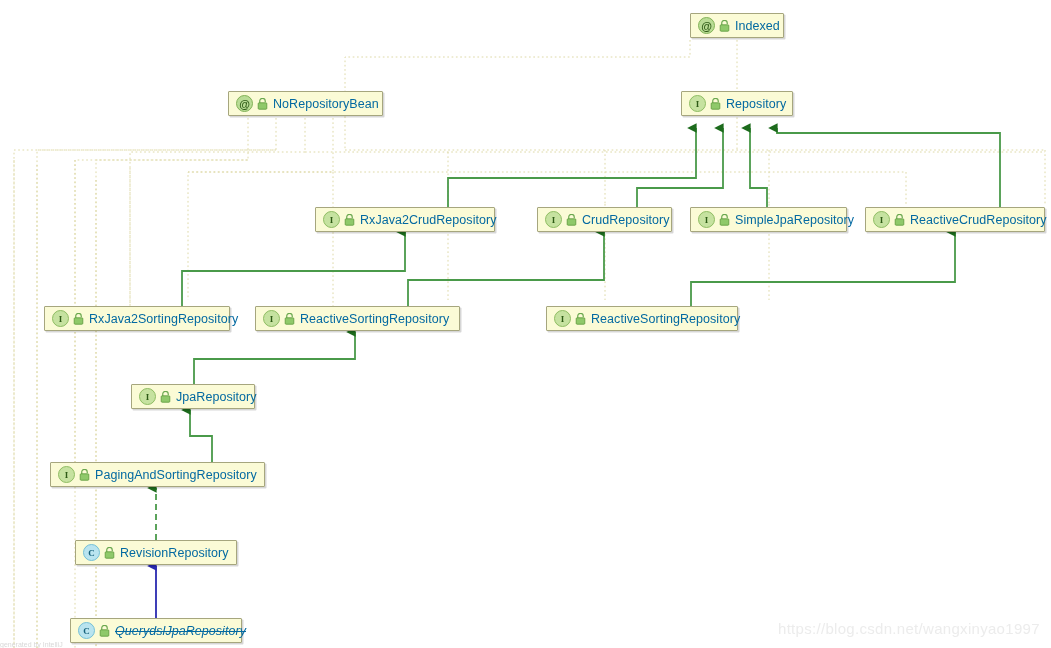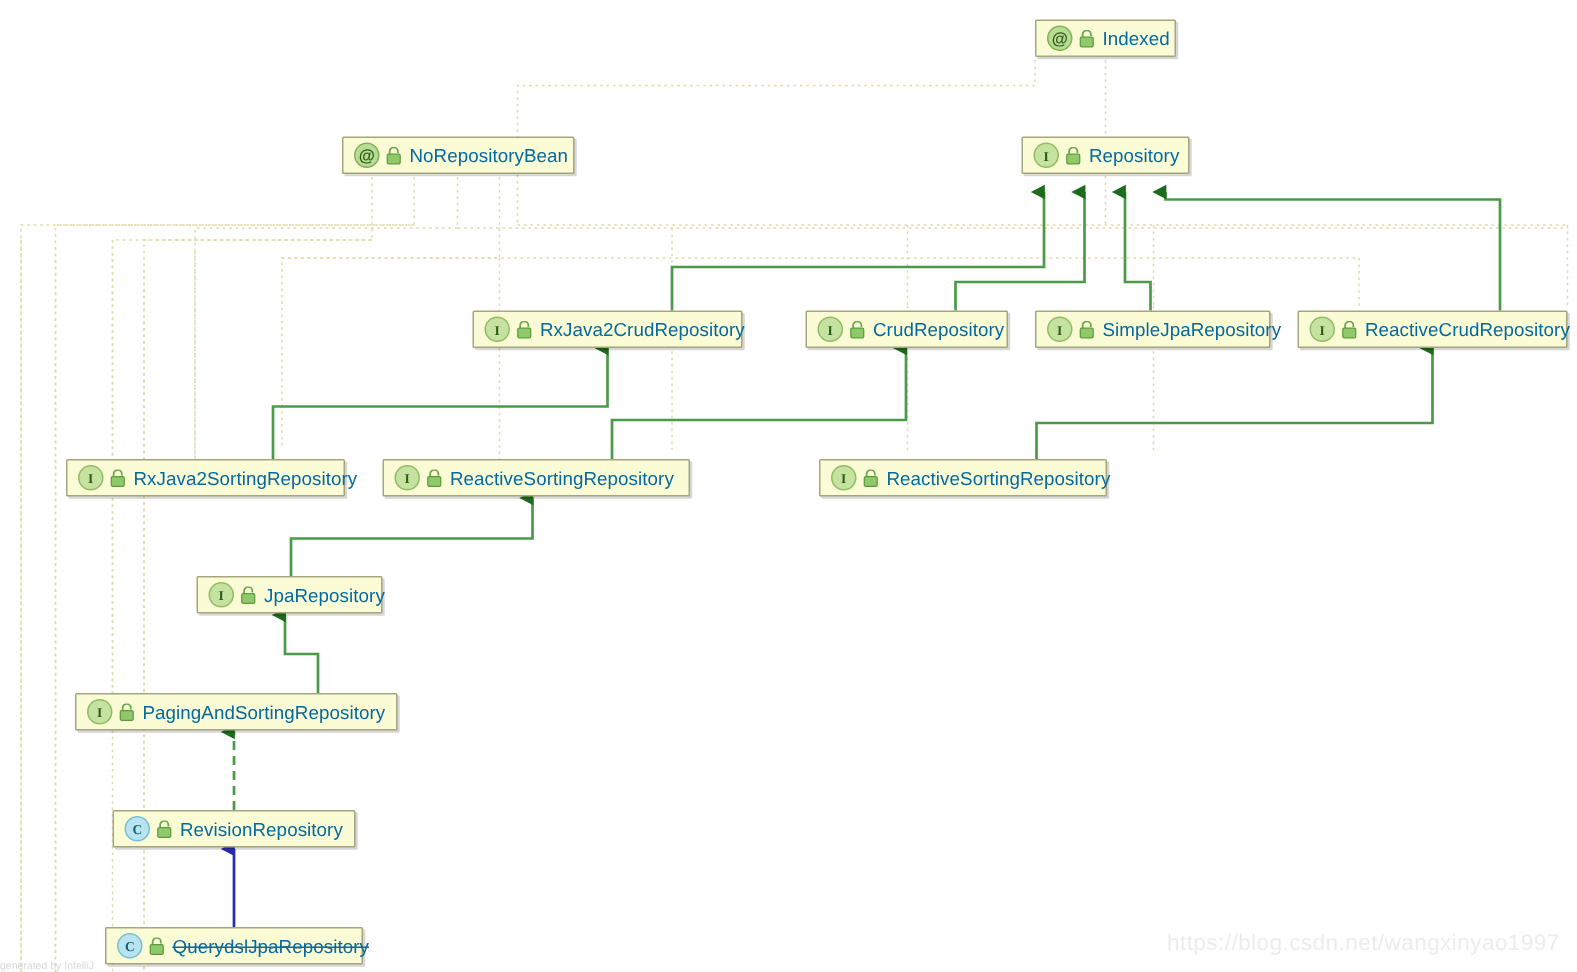--- a/index.html
+++ b/index.html
@@ -37,21 +37,21 @@
   .badge.anno{background:#b9dc95;color:#2e5b16;border:1px solid #82b257;font-size:11px;font-family:"Liberation Sans",sans-serif;}
   .badge.cls{background:#b9e4ef;color:#14607a;border:1px solid #74c0d6;}
   .lock{
     width:11px;height:12px;margin-right:5px;flex:0 0 auto;position:relative;top:0px;
   }
   .nlabel{
     font-size:12.5px;color:#0369a1;
     letter-spacing:0.05px;
     font-family:"Liberation Sans", sans-serif;
   }
-  .nlabel.strike{text-decoration:line-through;text-decoration-thickness:1px;}
+  .nlabel.strike{text-decoration:line-through;text-decoration-thickness:1px;font-style:italic;}
   .watermark{
     position:absolute;
     font-size:15px;
     color:#ececec;
     font-family:"Liberation Sans", sans-serif;
     letter-spacing:0.3px;
     white-space:nowrap;
   }
   .cornerstub{
     position:absolute;left:0;bottom:0;font-size:7px;color:#d8d8d8;

